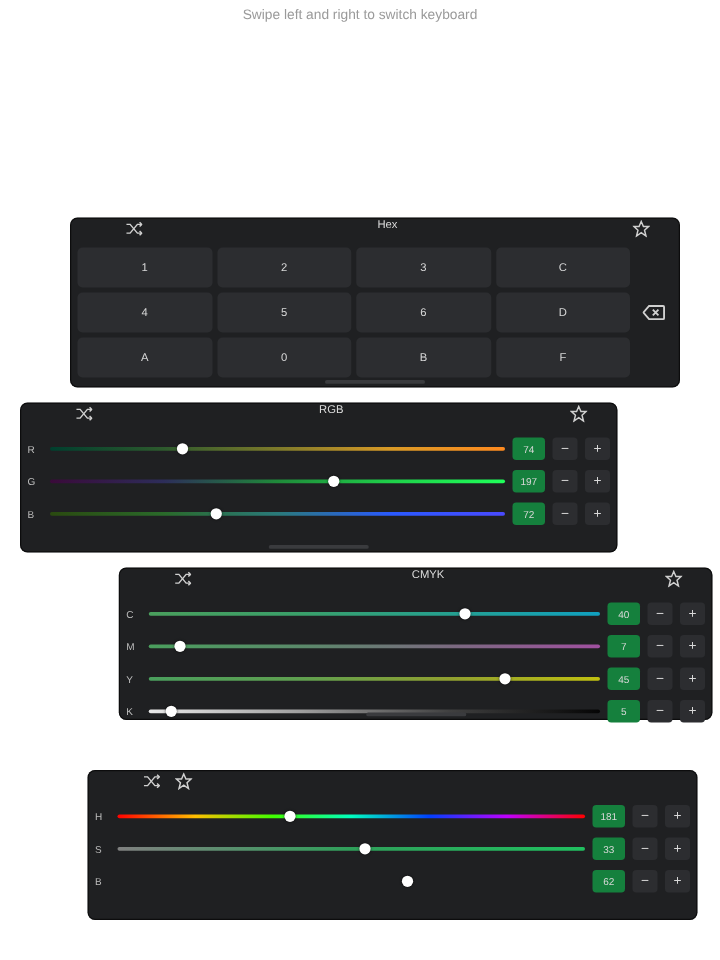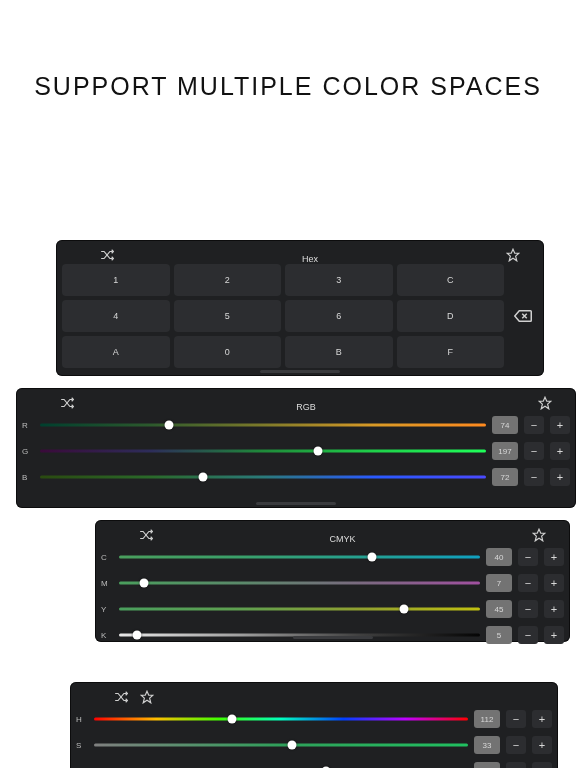--- a/index.html
+++ b/index.html
@@ -10,21 +10,21 @@
 
   .panel {
     position: absolute;
     background: #1f2022;
     border-radius: 6px;
     box-shadow: 0 0 0 1px rgba(0,0,0,0.6) inset;
     color: #d9d9d9;
     font-size: 9px;
   }
   .panel-header {
-    display: flex; align-items: flex-end; height: 24px;
+    display: flex; align-items: flex-start; height: 24px;
     padding: 0 18px;
     margin-left: 20px;
   }
   .ph-left, .ph-right { width: 26px; display:flex; align-items:center; justify-content:center; }
   .ph-title { flex: 1; text-align: center; font-size: 9px; color: #ddd; }
   .icon-btn {
     width: 22px; height: 18px; display:flex; align-items:center; justify-content:center;
     color: #d0d0d0; cursor: pointer;
   }
   .icon-btn svg { stroke: #d0d0d0; }
@@ -50,21 +50,21 @@
   .track {
     position:absolute; left:0; right:0; top:50%; transform:translateY(-50%);
     height:3px; border-radius:2px;
   }
   .thumb {
     position:absolute; top:50%; transform:translate(-50%,-50%);
     width:9px; height:9px; border-radius:50%; background:#fff;
     box-shadow: 0 0 2px rgba(0,0,0,0.8);
   }
   .valbox {
-    width: 26px; height: 18px; background:#737373; border-radius:3px;
+    width: 26px; height: 18px; background:#15803d; border-radius:3px;
     display:flex; align-items:center; justify-content:center;
     font-size:8px; color:#d8d8d8;
   }
   .pm {
     width: 20px; height: 18px; background:#2c2d30; border-radius:3px;
     display:flex; align-items:center; justify-content:center;
     font-size:11px; color:#d8d8d8; cursor:pointer;
   }
 
   
@@ -74,31 +74,31 @@
 
   .grad-c { background: linear-gradient(to right, #4a9f5d, #3aa06a, #25a090, #10a0c0); }
   .grad-m { background: linear-gradient(to right, #4a9f5d, #5a8a6a, #7a6a80, #a050a0); }
   .grad-y { background: linear-gradient(to right, #4a9f5d, #5fa050, #90a030, #c0c010); }
   .grad-k { background: linear-gradient(to right, #e8e8e8, #a0a0a0, #404040, #050505); }
 
   .grad-h { background: linear-gradient(to right, #ff0000, #ffbf00, #40ff00, #00ffbf, #0040ff, #bf00ff, #ff0000); }
   .grad-s { background: linear-gradient(to right, #808080, #2fa05a, #20c060); }
 
   
-  .rgb-panel  { left: 16px;  top: 316px; width: 560px; height: 120px; }
+  .rgb-panel  { left: 16px;  top: 316px; width: 478px; height: 120px; }
   .cmyk-panel { left: 95px;  top: 448px; width: 475px; height: 122px; }
   .hsb-panel  { left: 70px;  top: 610px; width: 488px; height: 120px; }
 
   .panel-handle { position:absolute; bottom:3px; left:50%; transform:translateX(-50%); width:80px; height:3px; background:#3a3b3e; border-radius:2px; }
 </style>
 </head>
 <body>
 
 <div class="page">
-  <div class="headline">SUPPORT MULTIPLE COLOR SPACES</div>
+  <div class="subtitle">Swipe left and right to switch keyboard</div>
 
   <div class="panel hex-panel">
     <div class="panel-header">
       <div class="ph-left">
         <div class="icon-btn">
           <svg width="14" height="12" viewBox="0 0 24 20" fill="none" stroke-width="2">
             <path d="M2 4h5l10 12h5"></path>
               <path d="M2 16h5l10-12h5"></path>
             <path d="M20 1l3 3-3 3"></path>
               <path d="M20 13l3 3-3 3"></path>
@@ -284,21 +284,21 @@
       </div>
         </div>
     </div>
     <div class="rows" id="hsb-rows">
         <div class="srow">
           <div class="lab">H</div>
           <div class="track-wrap">
             <div class="track grad-h"></div>
             <div class="thumb" style="left: 36.9444%;"></div>
           </div>
-          <div class="valbox">112</div>
+          <div class="valbox">181</div>
           <div class="pm">−</div>
           <div class="pm">+</div>
         </div>
         <div class="srow">
           <div class="lab">S</div>
           <div class="track-wrap">
             <div class="track grad-s"></div>
             <div class="thumb" style="left: 53%;"></div>
           </div>
           <div class="valbox">33</div>

